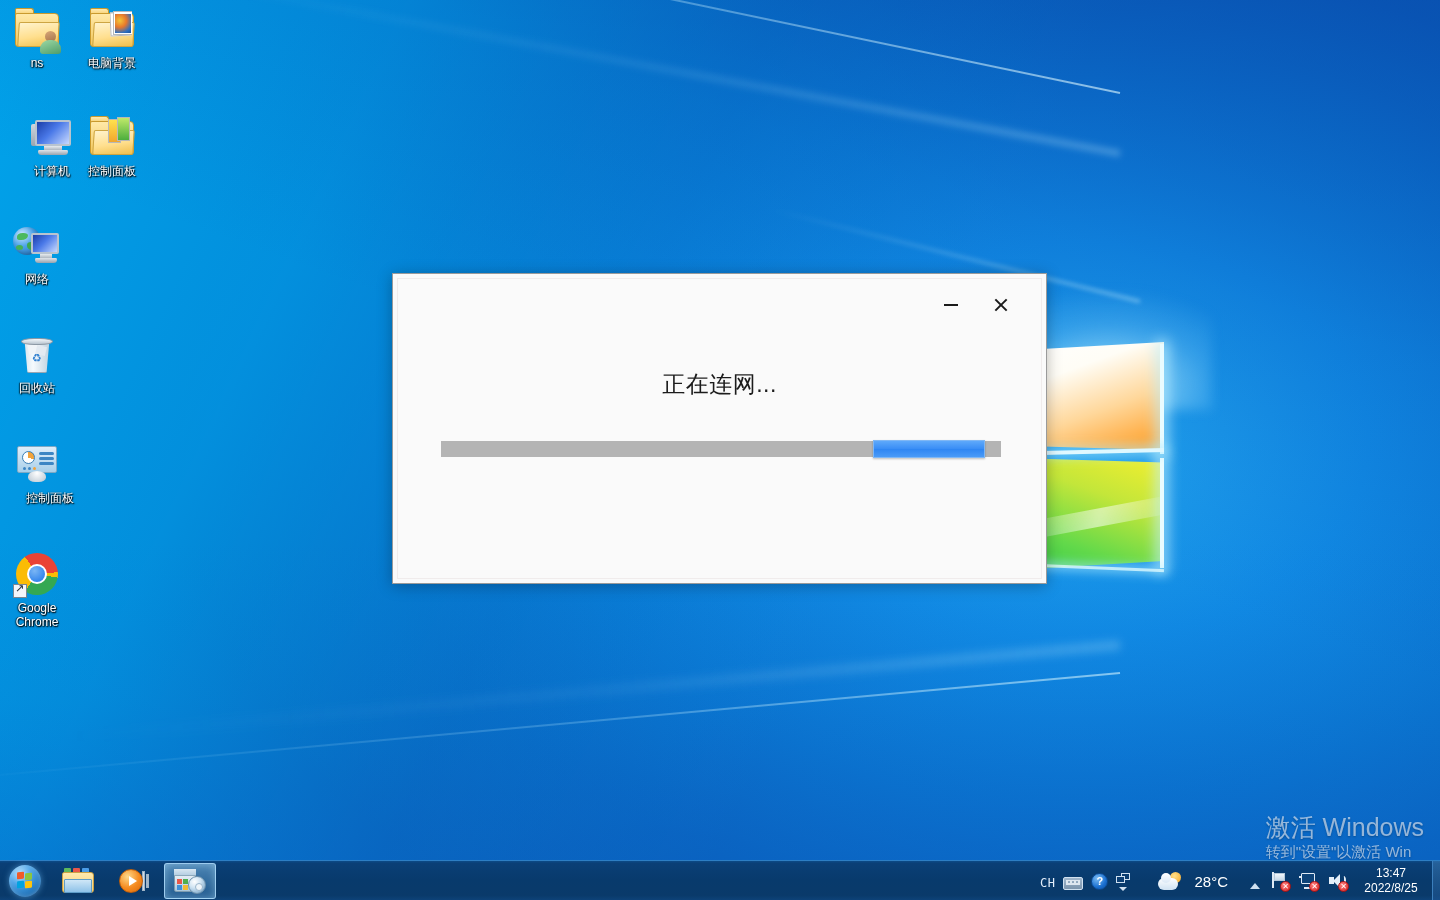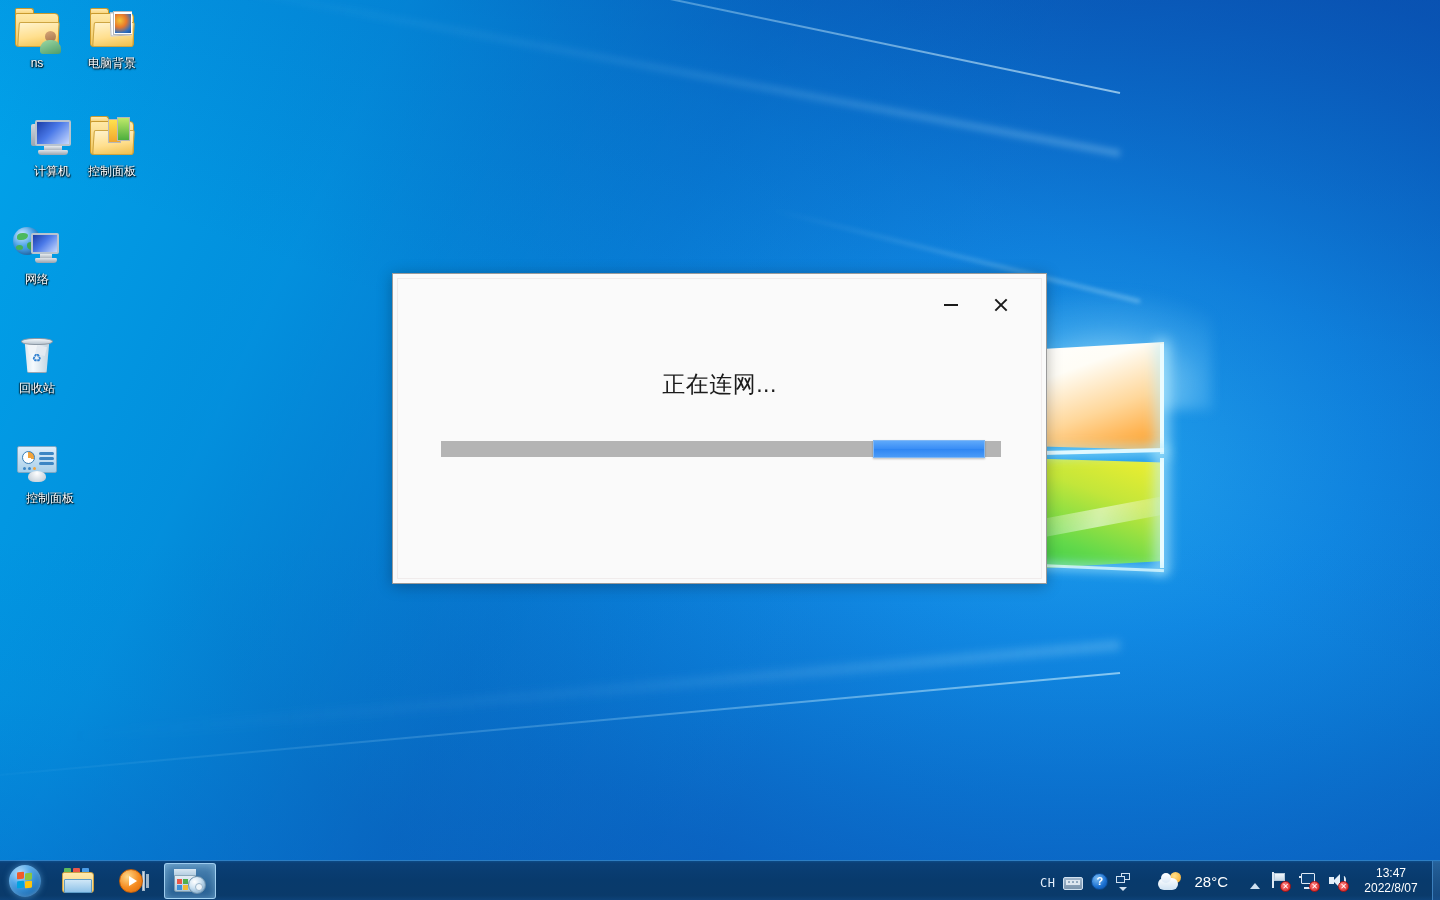--- a/index.html
+++ b/index.html
@@ -628,38 +628,53 @@
           <div class="dot" style="left:5px;"></div>
           <div class="dot" style="left:10px;"></div>
           <div class="dot" style="left:15px; background:#f2a33c;"></div>
         </div>
         <div class="stand2"></div>
       </div>
     </div>
     <div class="lbl">控制面板</div>
   </div>
 
+  <div class="dicon" style="left:0px; top:550px;">
+    <div class="glyph">
+      <div class="chrome">
+          <div class="inner"></div>
+          <div class="blue"></div>
+        </div>
+      <div class="shortcut-arrow"></div>
+    </div>
+    <div class="lbl">Google</div>
+    <div class="lbl">Chrome</div>
+  </div>
 
   <div id="dialog">
     <div id="dlg-titlebar">
       <div class="win-btn" id="btn-min">
         <span class="min-glyph"></span>
       </div>
       <div class="win-btn" id="btn-close">
         <span class="close-glyph"></span>
       </div>
     </div>
 
     <div id="dlg-status">正在连网...</div>
 
     <div id="progress-track">
       <div id="progress-chunk"></div>
     </div>
   </div>
 
+  <div id="watermark">
+    <div id="wm-title">激活 Windows</div>
+    <div id="wm-sub">转到"设置"以激活 Win</div>
+  </div>
 
   <div id="taskbar">
 
     <div id="start-orb">
       <div class="orb">
         <div class="orb-flag">
           <i class="q1"></i>
             <i class="q2"></i>
             <i class="q3"></i>
             <i class="q4"></i>
@@ -743,20 +758,20 @@
         <span class="tray-ico ico-spk">
           <span class="sbody"></span>
             <span class="scone"></span>
             <span class="wave"></span>
           <span class="badge-x">✕</span>
         </span>
       </div>
 
       <div id="clock">
         <span>13:47</span>
-        <span>2022/8/07</span>
+        <span>2022/8/25</span>
       </div>
 
       <div id="show-desktop"></div>
     </div>
   </div>
 
 </div>
 
 </body></html>

